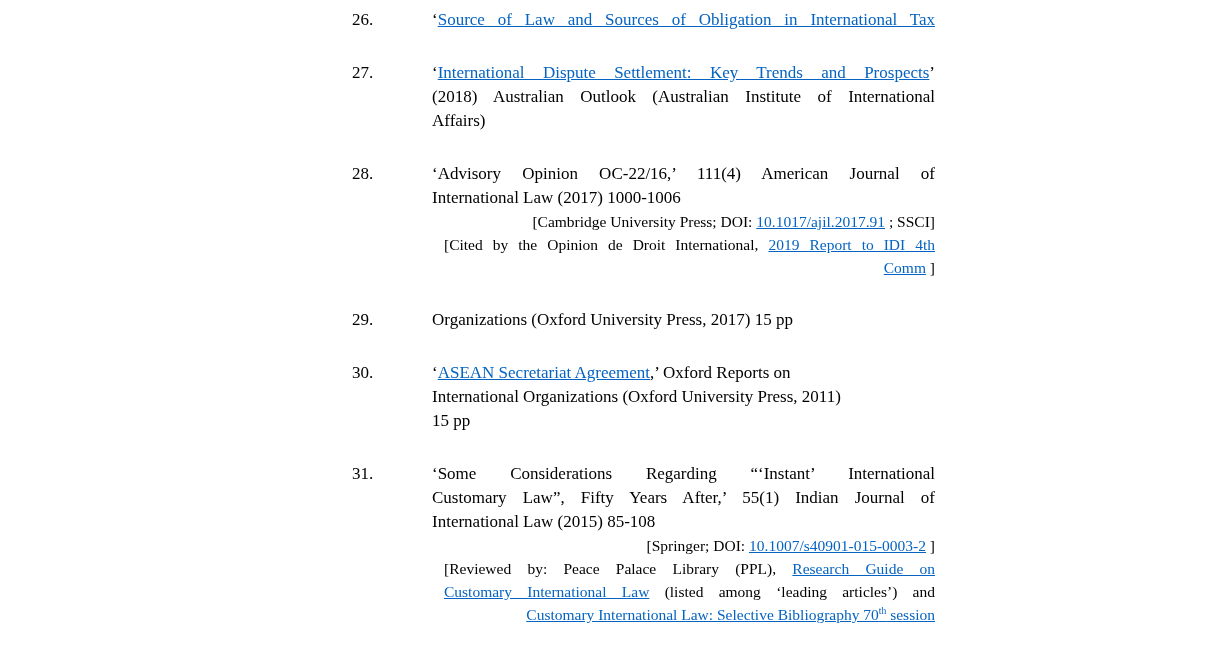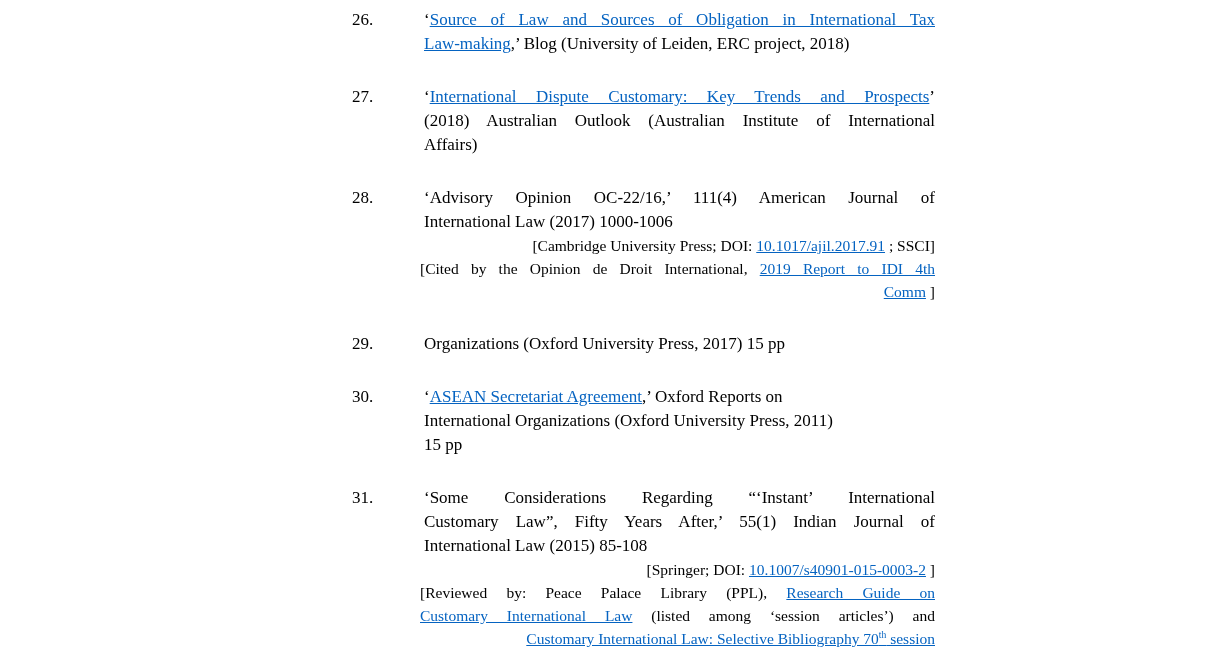--- a/index.html
+++ b/index.html
@@ -18,30 +18,31 @@
   }
   .bib-list {
     position: absolute;
     left: 352px;
     top: 8px;
     width: 583px;
   }
   .entry {
     display: flex;
     margin-bottom: 29px;
+    gap: 24px;
   }
   .entry:last-child { margin-bottom: 0; }
   .num {
     flex: 0 0 56px;
     width: 56px;
     font-size: 17px;
     line-height: 24px;
   }
   .body { width: 527px; }
-  .line { white-space: normal; margin-left: 16px; }
+  .line { white-space: normal; }
   .line.main {
     font-size: 17px;
     line-height: 24px;
   }
   .line.note {
     font-size: 15.5px;
     line-height: 23px;
     margin-left: 12px;
     text-align: right;
   }
@@ -62,27 +63,26 @@
   }
 </style>
 </head>
 <body style="background: rgb(255, 255, 255); color: rgb(0, 0, 0);">
 
 <div class="bib-list">
     <div class="entry">
       <div class="num">26.</div>
       <div class="body">
         <div class="line main stretch"><span>‘</span><a class="link" href="#">Source of Law and Sources of Obligation in International Tax</a></div>
-        <div class="line main"><a class="link" href="#">Law-making</a><span>,’ Blog (University of Leiden, ERC project, 2018)</span></div>
       </div>
     </div>
     <div class="entry">
       <div class="num">27.</div>
       <div class="body">
-        <div class="line main stretch"><span>‘</span><a class="link" href="#">International Dispute Customary: Key Trends and Prospects</a><span>’</span></div>
+        <div class="line main stretch"><span>‘</span><a class="link" href="#">International Dispute Settlement: Key Trends and Prospects</a><span>’</span></div>
         <div class="line main stretch"><span>(2018) </span><span class="i">Australian Outlook</span><span> (Australian Institute of International</span></div>
         <div class="line main"><span>Affairs)</span></div>
       </div>
     </div>
     <div class="entry">
       <div class="num">28.</div>
       <div class="body">
         <div class="line main stretch"><span>‘Advisory Opinion OC-22/16,’ 111(4) </span><span class="i">American Journal of</span></div>
         <div class="line main"><span class="i">International Law</span><span> (2017) 1000-1006</span></div>
         <div class="line note"><span>[Cambridge University Press; DOI: </span><a class="link" href="#">10.1017/ajil.2017.91</a><span> ; </span><span class="i">SSCI</span><span>]</span></div>
@@ -105,17 +105,17 @@
       </div>
     </div>
     <div class="entry">
       <div class="num">31.</div>
       <div class="body">
         <div class="line main stretch"><span>‘Some Considerations Regarding “‘Instant’ International</span></div>
         <div class="line main stretch"><span>Customary Law”, Fifty Years After,’ 55(1) </span><span class="i">Indian Journal of</span></div>
         <div class="line main"><span class="i">International Law</span><span> (2015) 85-108</span></div>
         <div class="line note"><span>[Springer; DOI: </span><a class="link" href="#">10.1007/s40901-015-0003-2</a><span> ]</span></div>
         <div class="line note stretch"><span>[Reviewed by: Peace Palace Library (PPL), </span><a class="link i" href="#">Research Guide on</a></div>
-        <div class="line note stretch"><a class="link i" href="#">Customary International Law</a><span> (listed among ‘</span><span class="i">session articles</span><span>’) and</span></div>
+        <div class="line note stretch"><a class="link i" href="#">Customary International Law</a><span> (listed among ‘</span><span class="i">leading articles</span><span>’) and</span></div>
         <div class="line note"><a class="link i" href="#">Customary International Law: Selective Bibliography 70<sup>th</sup> session</a></div>
       </div>
     </div>
   </div>
 
 </body></html>

